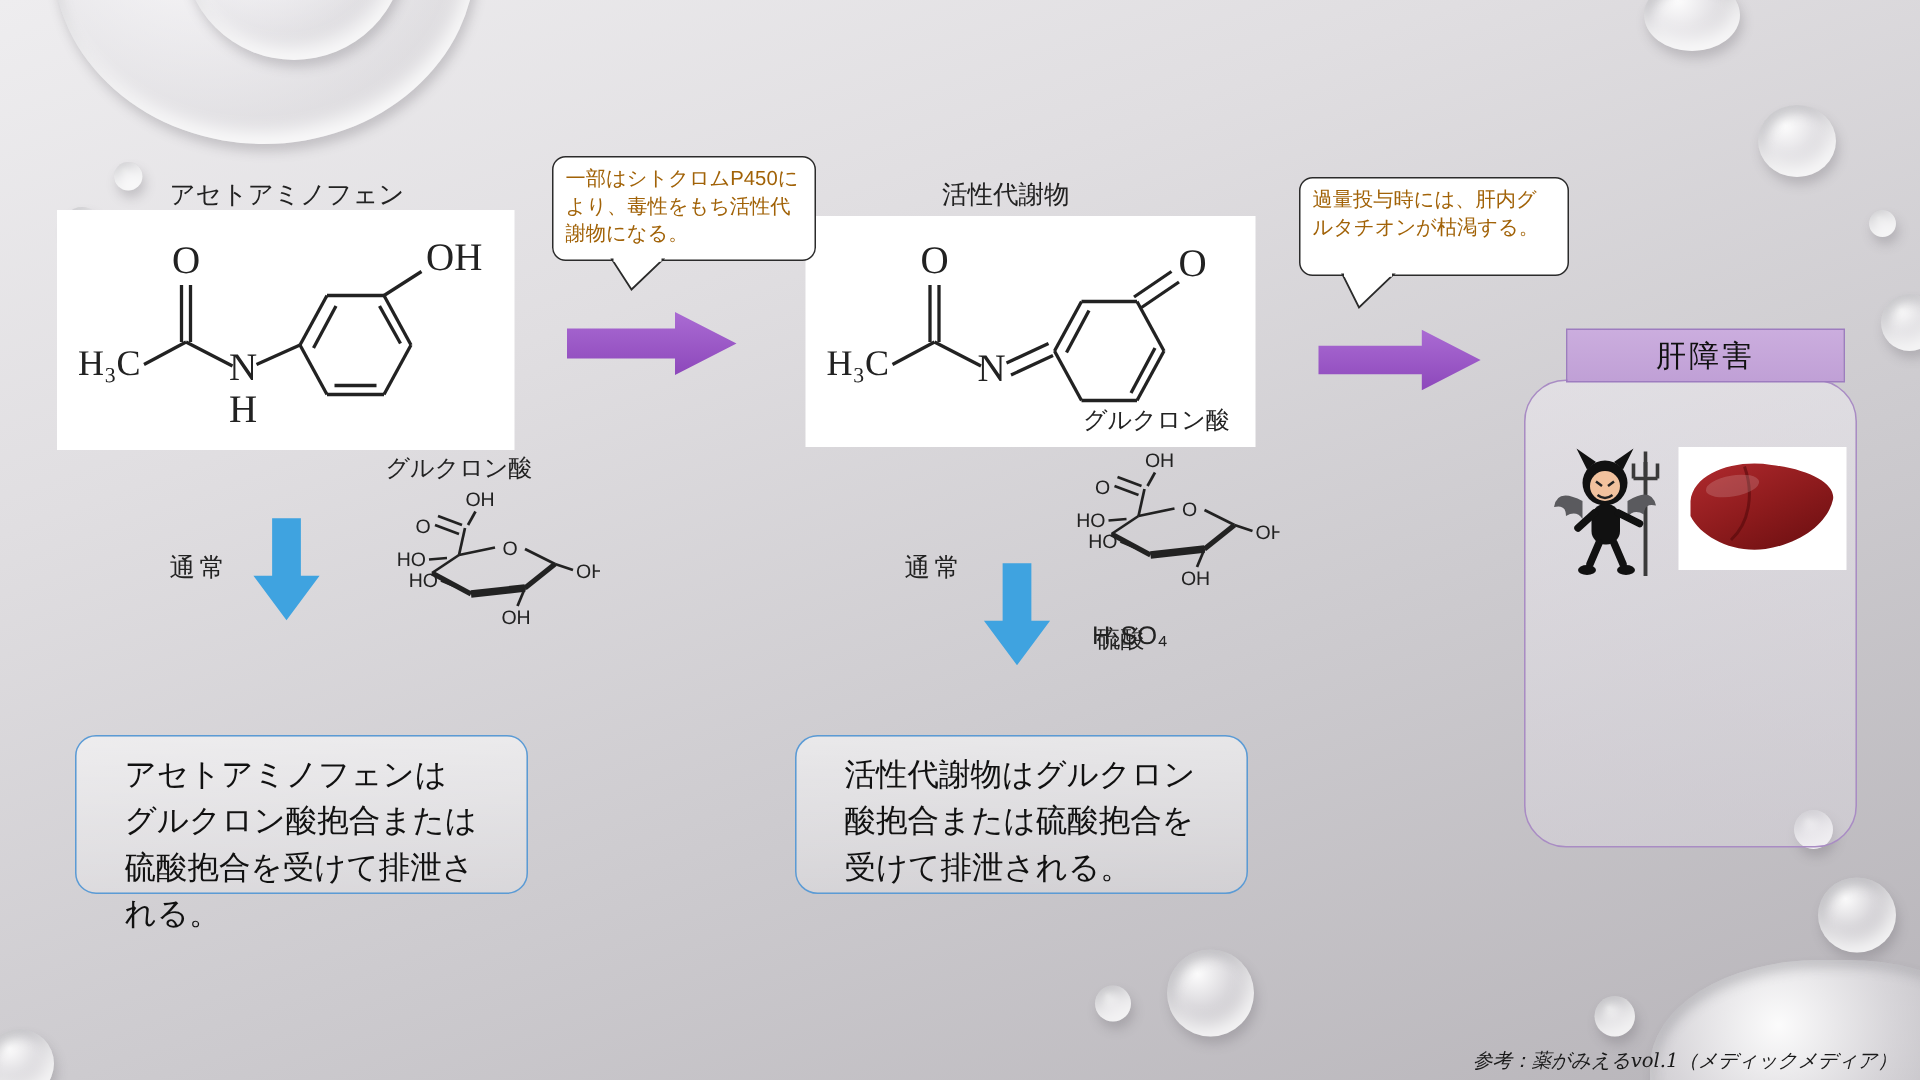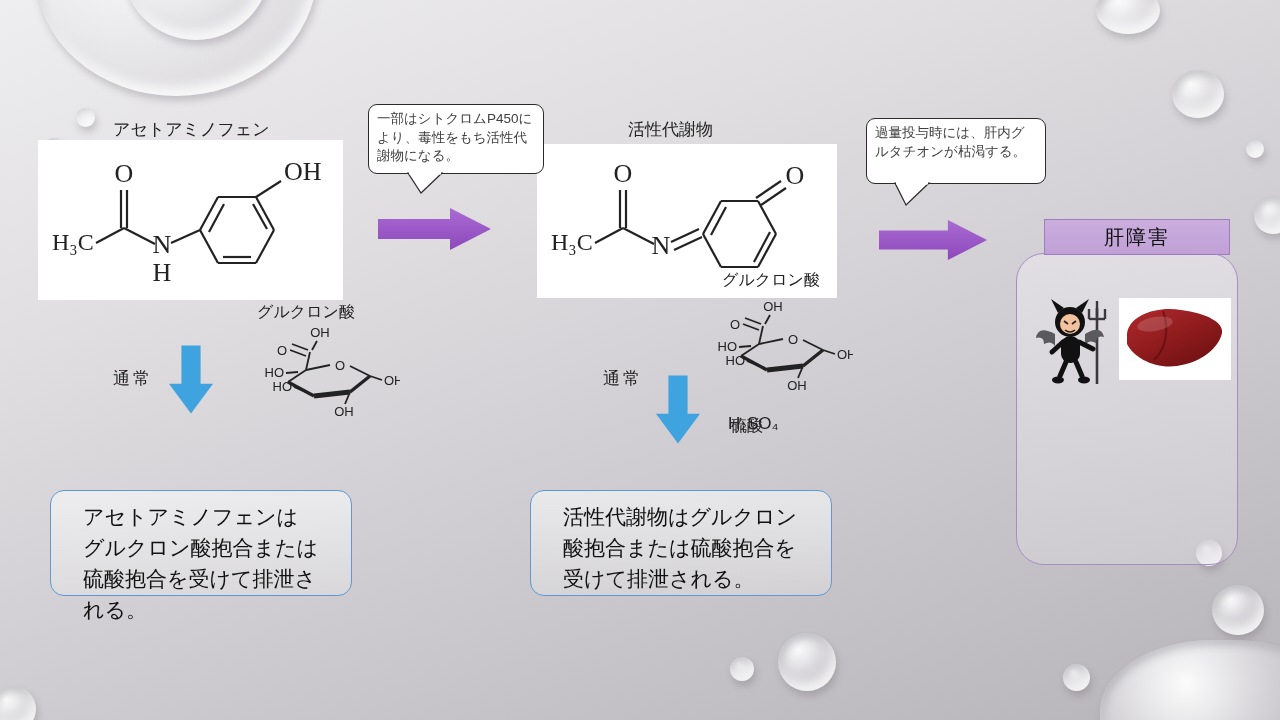--- a/index.html
+++ b/index.html
@@ -34,21 +34,21 @@
   .title-tab{
     position:absolute;right:2px;top:2px;width:11px;height:11px;
     background:#9cc7ec;border:1px solid #3a7bbf;border-radius:50%;
   }
   .title-text{font-size:26px;color:#141414;letter-spacing:1px;font-weight:500;white-space:nowrap;}
   .jp-label{color:#222;white-space:nowrap;}
   .white-box{background:#ffffff;}
   
   .callout{
     background:#ffffff;border:1px solid #2b2b2b;border-radius:9px;
-    padding:5px 8px;font-size:13.5px;line-height:1.38;color:#404040;box-sizing:border-box;z-index:4;
+    padding:5px 8px;font-size:13.5px;line-height:1.38;color:#a16207;box-sizing:border-box;z-index:4;
   }
   .callout-tail{position:absolute;z-index:5;}
   
   .note-box{
     border:1.6px solid #5b9bd5;border-radius:14px;
     background:linear-gradient(180deg,rgba(255,255,255,0.55),rgba(255,255,255,0.22));
     padding:11px 32px;font-size:21px;line-height:1.47;color:#111;box-sizing:border-box;
   }
   
   .liver-title{
@@ -301,18 +301,19 @@
         <path d="M8,36 C10,17 38,8 62,12 C88,15 105,25 103,35 C100,49 84,64 58,68 C36,71 15,60 8,46 Z" fill="url(#lg)"></path>
         <path d="M44,13 C50,30 48,50 35,62" stroke="rgba(80,8,10,0.55)" stroke-width="2" fill="none"></path>
         <ellipse cx="36" cy="26" rx="18" ry="7" fill="rgba(255,255,255,0.16)" transform="rotate(-10 36 26)"></ellipse>
       </svg>
     </div>
   </div>
 
   <div class="abs note-box" style="left:50px;top:490px;width:302px;height:106px;">
     <span>アセトアミノフェンはグルクロン酸抱合または硫酸抱合を受けて排泄される。</span>
   </div>
-  <div class="abs note-box" style="left:530px;top:490px;width:302px;height:106px;">
+  <div class="abs note-box" style="left:530px;top:490px;width:302px;height:106px;border-radius:15px;">
     <span>活性代謝物はグルクロン酸抱合または硫酸抱合を受けて排泄される。</span>
   </div>
 
+  <div class="abs footer-ref" style="left:982px;top:698px;">参考：薬がみえるvol.1（メディックメディア）</div>
 
 </div>
 
 </body></html>

